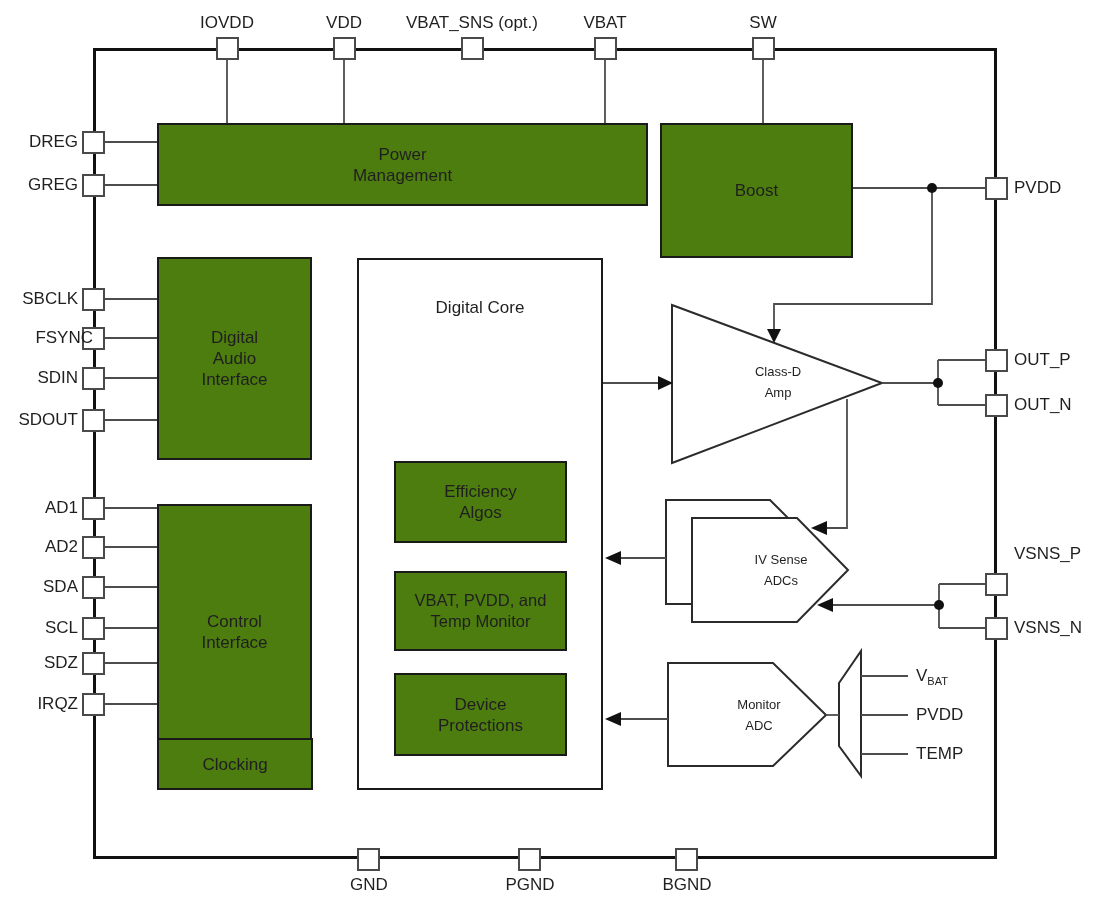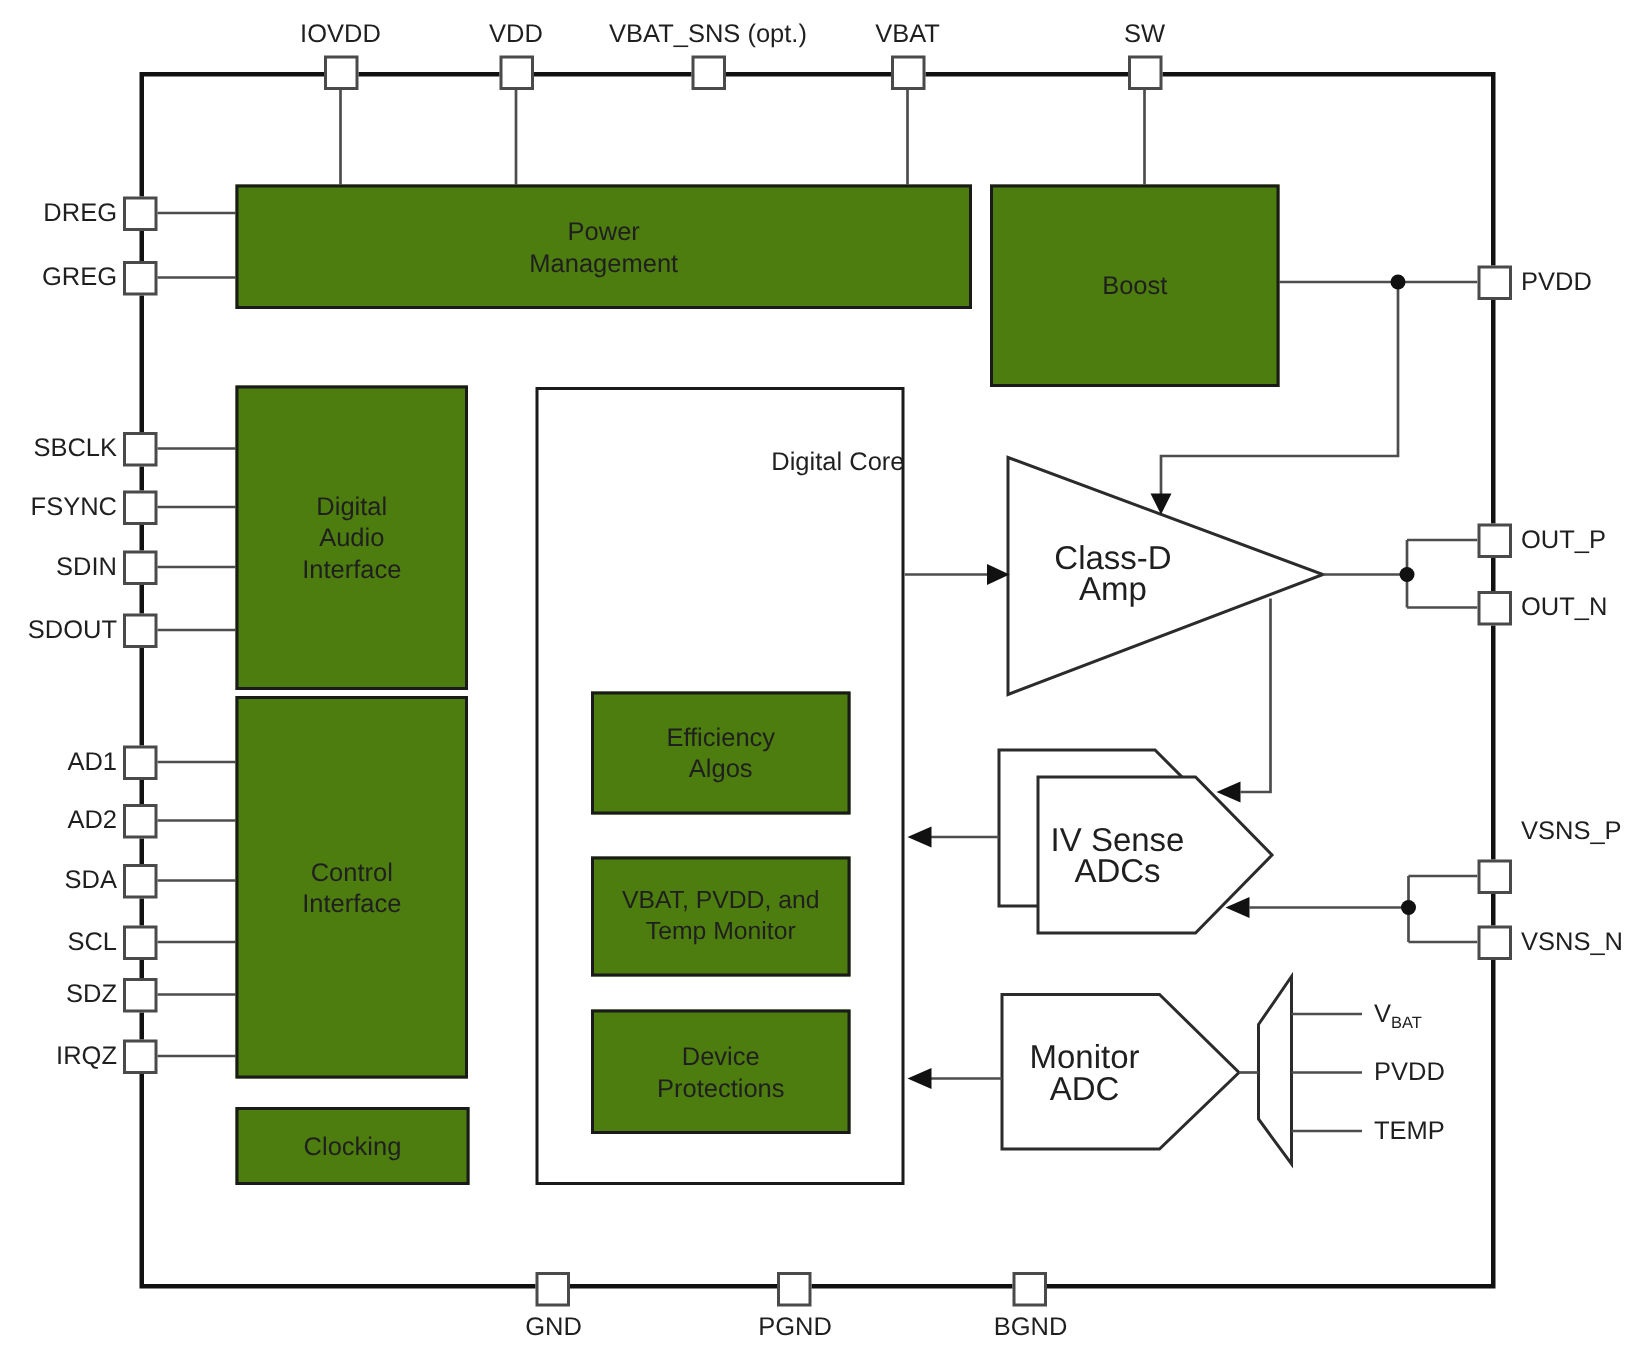--- a/index.html
+++ b/index.html
@@ -13,24 +13,24 @@
     border:3px solid #111;box-sizing:border-box;background:transparent;
   }
   .blk{
     position:absolute;border:2.5px solid #1a1a1a;box-sizing:border-box;background:#4d7c0f;
     display:flex;align-items:center;justify-content:center;text-align:center;
     font-size:17px;line-height:21px;
   }
   .blk.nofill{background:transparent;}
   .inner-blk{border-width:2.5px;}
   .dc-title{
-    position:absolute;text-align:right;font-size:17px;line-height:21px;
+    position:absolute;text-align:center;font-size:17px;line-height:21px;
   }
   .shape-label{
-    position:absolute;text-align:center;font-size:22px;line-height:21px;
+    position:absolute;text-align:center;font-size:13px;line-height:21px;margin-left:36px;
   }
   .pin{
     position:absolute;width:23px;height:23px;background:#ffffff;
     border:2px solid #4a4a4a;box-sizing:border-box;
   }
   .lbl{
     position:absolute;font-size:17px;line-height:22px;height:22px;white-space:nowrap;
   }
   .lbl.top{width:180px;text-align:center;top:12px;}
   .lbl.left{left:0;width:78px;text-align:right;}
@@ -126,21 +126,21 @@
   </div>
 
   <div class="blk" style="left:157px;top:257px;width:155px;height:203px;">
     <div>
       <div>Digital</div>
       <div>Audio</div>
       <div>Interface</div>
     </div>
   </div>
 
-  <div class="blk" style="left:157px;top:464px;width:155px;height:255px;align-items:center;">
+  <div class="blk" style="left:157px;top:504px;width:155px;height:255px;align-items:center;">
     <div>
       <div>Control</div>
       <div>Interface</div>
     </div>
   </div>
 
   <div class="blk" style="left:157px;top:738px;width:156px;height:52px;">
     <div>Clocking</div>
   </div>
 
@@ -206,21 +206,21 @@
   <div class="pin" style="left:82px;top:497px;"></div>
   <div class="pin" style="left:82px;top:536px;"></div>
   <div class="pin" style="left:82px;top:576px;"></div>
   <div class="pin" style="left:82px;top:617px;"></div>
   <div class="pin" style="left:82px;top:652px;"></div>
   <div class="pin" style="left:82px;top:693px;"></div>
 
   <div class="lbl left" style="top:131px;">DREG</div>
   <div class="lbl left" style="top:174px;">GREG</div>
   <div class="lbl left" style="top:288px;">SBCLK</div>
-  <div class="lbl left" style="top:327px;">FSYNC</div>
+  <div class="lbl left" style="top:327px;margin-left:15px;">FSYNC</div>
   <div class="lbl left" style="top:367px;">SDIN</div>
   <div class="lbl left" style="top:409px;">SDOUT</div>
   <div class="lbl left" style="top:497px;">AD1</div>
   <div class="lbl left" style="top:536px;">AD2</div>
   <div class="lbl left" style="top:576px;">SDA</div>
   <div class="lbl left" style="top:617px;">SCL</div>
   <div class="lbl left" style="top:652px;">SDZ</div>
   <div class="lbl left" style="top:693px;">IRQZ</div>
 
   <div class="pin" style="left:985px;top:177px;"></div>

